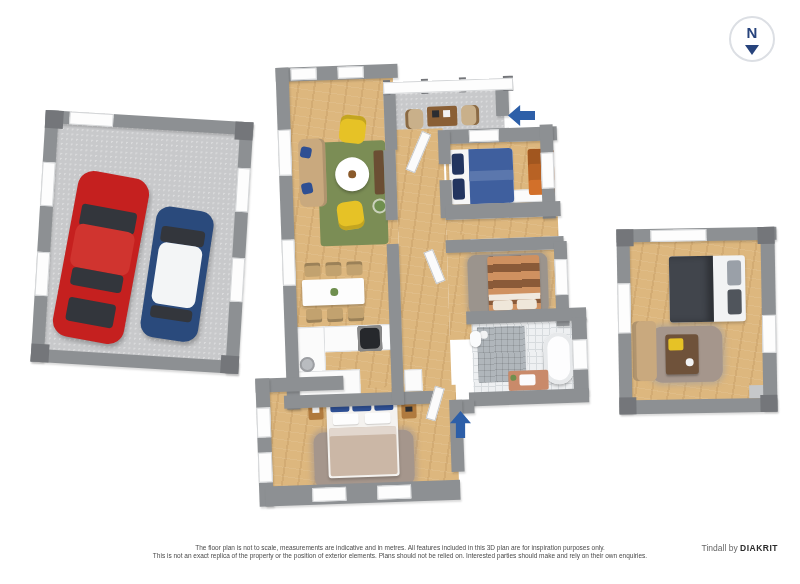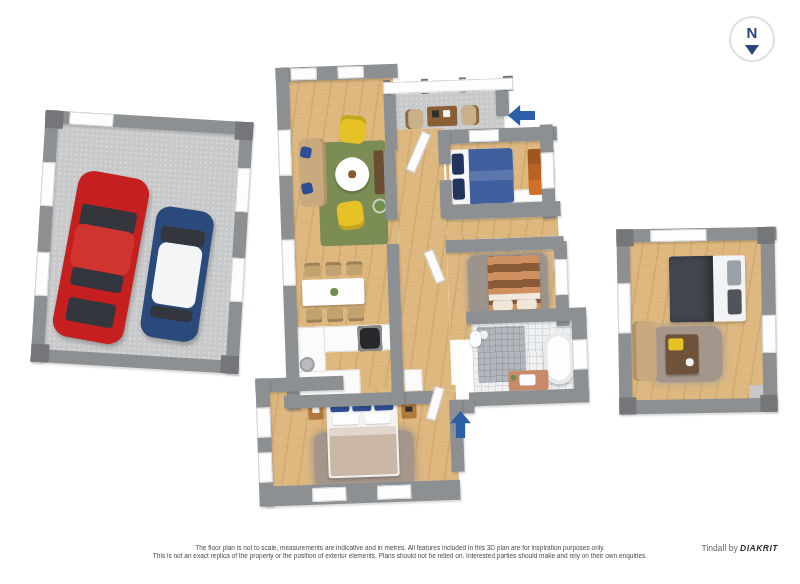--- a/index.html
+++ b/index.html
@@ -41,21 +41,21 @@
   .logo{position:absolute;left:44px;top:522px;width:132px;height:44px;}
   .logo .l1,.logo .l2{width:104px;text-align:right;font-weight:bold;color:var(--logo_navy,#27437c);
                       font-size:15px;line-height:12px;letter-spacing:.2px;}
   .logo .amp{position:absolute;left:94px;top:-6px;font-size:40px;font-weight:bold;color:var(--logo_gold,#f5b71e);}
   .logo .tag{position:absolute;left:36px;top:29px;width:70px;height:3px;background:var(--logo_navy,#27437c);opacity:.55;}
   .addr{position:absolute;left:0;top:525px;width:800px;text-align:center;font-weight:bold;
         font-size:14px;color:var(--text_dark,#454545);letter-spacing:.2px;}
   .disc{position:absolute;left:0;width:800px;text-align:center;font-size:6.5px;color:var(--text_gray,#4a4a4a);}
   .disc.d1{top:544px;} .disc.d2{top:552px;}
   .produced{position:absolute;right:22px;top:543px;font-size:8.5px;color:#666;}
-  .produced b{color:#2b2b2b;letter-spacing:.5px;font-style:italic;}
+  .produced b{color:#2b2b2b;letter-spacing:.5px;}
   
   .car{position:absolute;border-radius:16px;z-index:3;box-shadow:2px 3px 4px rgba(0,0,0,.25);}
   .car .glass{position:absolute;background:#33363c;border-radius:4px;}
   
   .whitebox{background:#fbfbfb;box-shadow:inset 0 0 0 1px #dcdee0;}
 </style>
 </head>
 <body>
 
 <div class="page">

